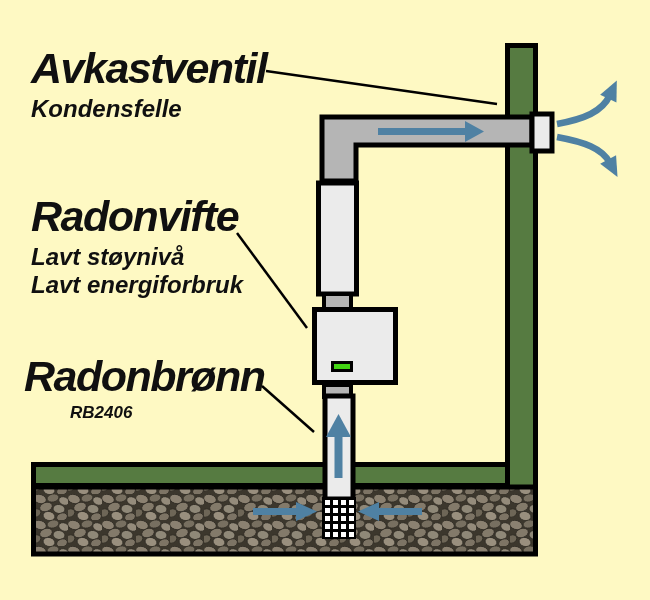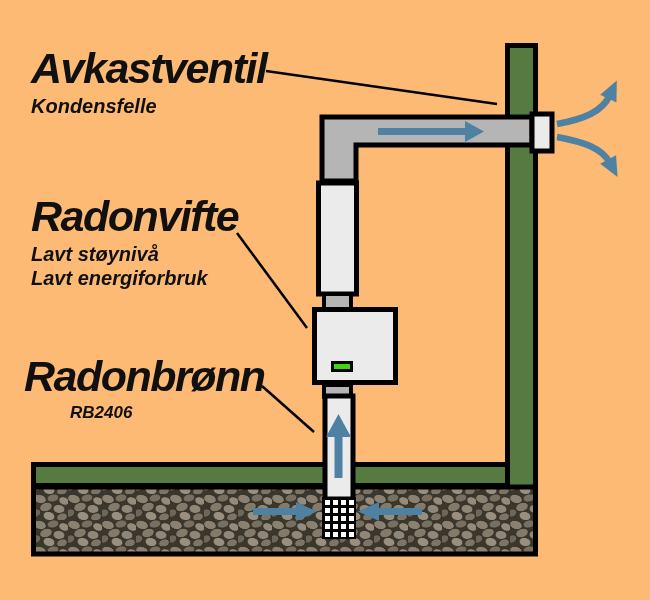--- a/index.html
+++ b/index.html
@@ -1,33 +1,33 @@
 <!DOCTYPE html>
 <html style="--wall-green: #567b41; --pipe-gray: #b5b5b5; --pipe-light: #ebebeb; --arrow-blue: #4f81a3; --led-green: #42d413; --outline-black: #000000; --gravel-base: #3c372d; --gravel-stone: #8b8171;"><head>
 <meta charset="utf-8">
 <style>
   html,body{margin:0;padding:0;background:#fff;}
   .stage{
-    position:relative;width:650px;height:600px;background:#fdba74;
+    position:relative;width:650px;height:600px;background:#fef9c3;
     overflow:hidden;font-family:"Liberation Sans",sans-serif;
   }
   .diagram-svg{position:absolute;left:0;top:0;}
   
   .green-part{fill:var(--wall-green,#567b41);stroke:#000;stroke-width:5;}
   .gray-part{fill:var(--pipe-gray,#b5b5b5);stroke:#000;stroke-width:5;}
   .light-part{fill:var(--pipe-light,#ebebeb);stroke:#000;stroke-width:5;}
   .stub-part{fill:var(--pipe-gray,#b5b5b5);stroke:#000;stroke-width:4;}
   .blue-fill{fill:var(--arrow-blue,#4f81a3);}
   .blue-curve{fill:none;stroke:var(--arrow-blue,#4f81a3);stroke-width:6.5;}
   .leader{stroke:#000;stroke-width:2.5;}
   .led{fill:var(--led-green,#42d413);stroke:#000;stroke-width:3;}
   
   .label{position:absolute;color:#101010;font-style:italic;}
   .label h2{margin:0;font-size:43px;font-weight:800;letter-spacing:-1.5px;line-height:1;white-space:nowrap;}
-  .label .sub{font-size:20px;font-weight:700;line-height:1.18;margin-top:5px;white-space:nowrap;}
+  .label .sub{font-size:24px;font-weight:700;line-height:1.18;margin-top:5px;white-space:nowrap;}
   #lbl-avkastventil{left:31px;top:47px;}
   #lbl-radonvifte{left:31px;top:195px;}
   #lbl-radonbronn{left:24px;top:355px;}
   #lbl-radonbronn .sub{font-size:17px;margin-left:46px;}
 </style>
 </head>
 <body>
 
 <div class="stage">
 

